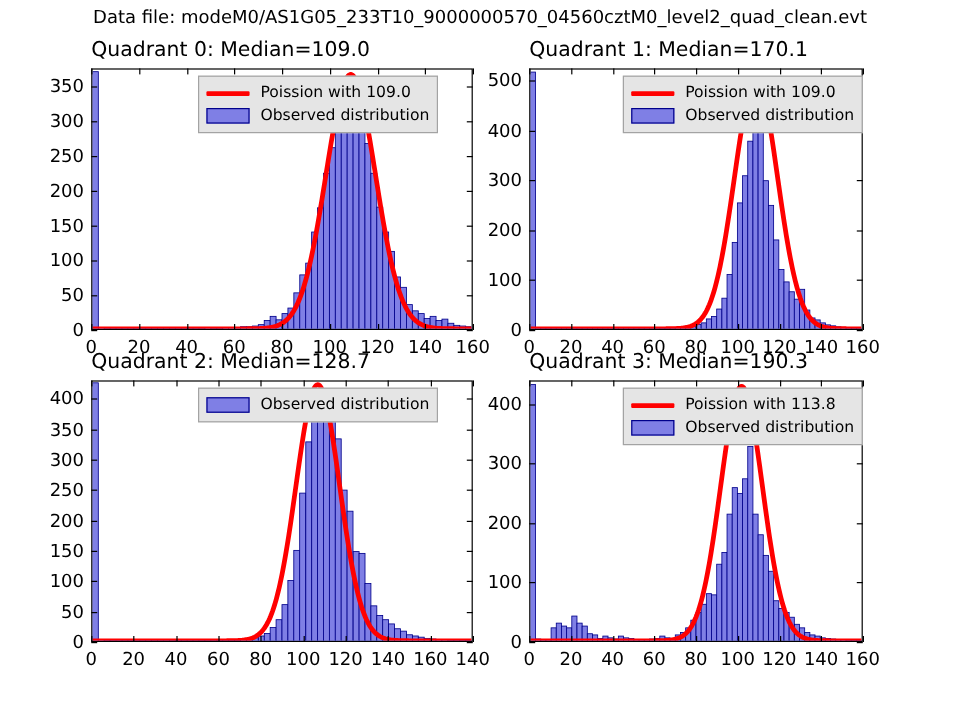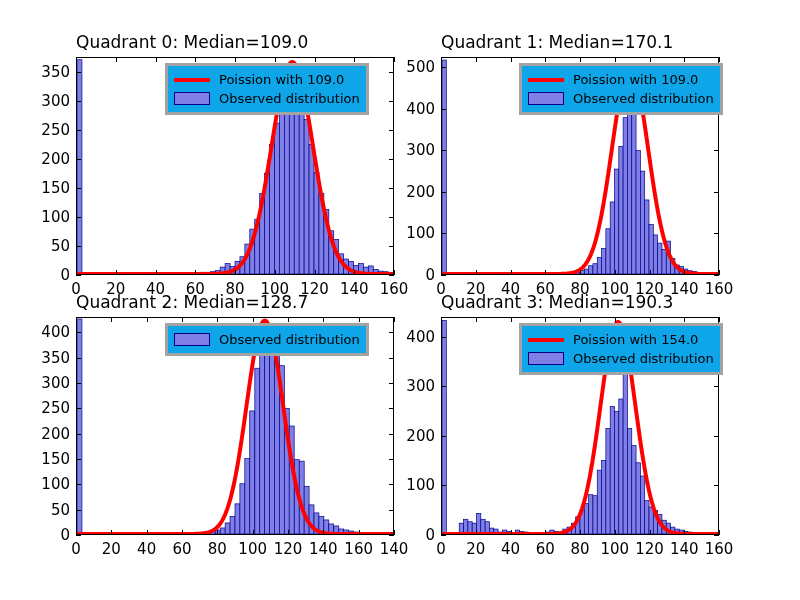--- a/index.html
+++ b/index.html
@@ -38,40 +38,41 @@
     transform:translateX(-50%);
   }
   .tickmark{position:absolute;background:#000;}
   .tickmark.y{width:5px;height:1px;left:0;}
   .tickmark.y2{width:5px;height:1px;right:0;}
   .tickmark.x{height:5px;width:1px;bottom:0;}
   .tickmark.x2{height:5px;width:1px;top:0;}
 
   .legend{
     position:absolute;
-    border:3px solid #a3a3a3;background:#0ea5e9;
+    border:1px solid #a3a3a3;background:#e5e5e5;
     box-sizing:border-box;padding:4px 6px 4px 6px;
     font-size:13px;color:#000;z-index:5;
   }
   .legrow{display:flex;align-items:center;height:19px;white-space:nowrap;}
   .legline{
     width:36px;height:4px;background:#ff0000;margin-right:9px;flex:none;
     border-radius:1px;
   }
   .legpatch{
     width:36px;height:13px;background:#7f7fe5;border:1px solid #00008b;
     margin-right:9px;flex:none;box-sizing:border-box;
   }
   .leglabel{color:#000;}
 </style>
 </head>
 <body>
 
 <div id="figure">
 
+  <div class="suptitle">Data file: modeM0/AS1G05_233T10_9000000570_04560cztM0_level2_quad_clean.evt</div>
 
   <div class="axes" id="ax0" style="left: 76px; top: 57px; width: 318px; height: 218px;">
       <div class="axtitle">Quadrant 0: Median=109.0</div>
       <div class="frame">
         <svg class="plotsvg" viewBox="0 0 318 218" preserveAspectRatio="none">
           <g>
             <rect x="0" y="1.7439999999999998" width="4.96875" height="216.256" fill="#7f7fe5" stroke="#00008b" stroke-width="0.7"></rect>
             <rect x="4.96875" y="216.83733333333333" width="4.96875" height="1.1626666666666665" fill="#7f7fe5" stroke="#00008b" stroke-width="0.7"></rect>
             <rect x="9.9375" y="217.41866666666667" width="4.96875" height="0.6" fill="#7f7fe5" stroke="#00008b" stroke-width="0.7"></rect>
             <rect x="14.90625" y="217.41866666666667" width="4.96875" height="0.6" fill="#7f7fe5" stroke="#00008b" stroke-width="0.7"></rect>
@@ -578,21 +579,21 @@
       <div class="xtick" style="left: 208.5px;">120</div>
       <div class="tickmark x" style="left: 243.25px;"></div>
       <div class="tickmark x2" style="left: 243.25px;"></div>
       <div class="xtick" style="left: 243.25px;">140</div>
       <div class="tickmark x" style="left: 278px;"></div>
       <div class="tickmark x2" style="left: 278px;"></div>
       <div class="xtick" style="left: 278px;">160</div>
       <div class="legend" style="left: 78px; top: 6px;">
         <div class="legrow">
           <span class="legline"></span>
-          <span class="leglabel">Poission with 154.0</span>
+          <span class="leglabel">Poission with 113.8</span>
         </div>
         <div class="legrow">
           <span class="legpatch"></span>
           <span class="leglabel">Observed distribution</span>
         </div>
       </div>
     </div>
 
 </div>
 

